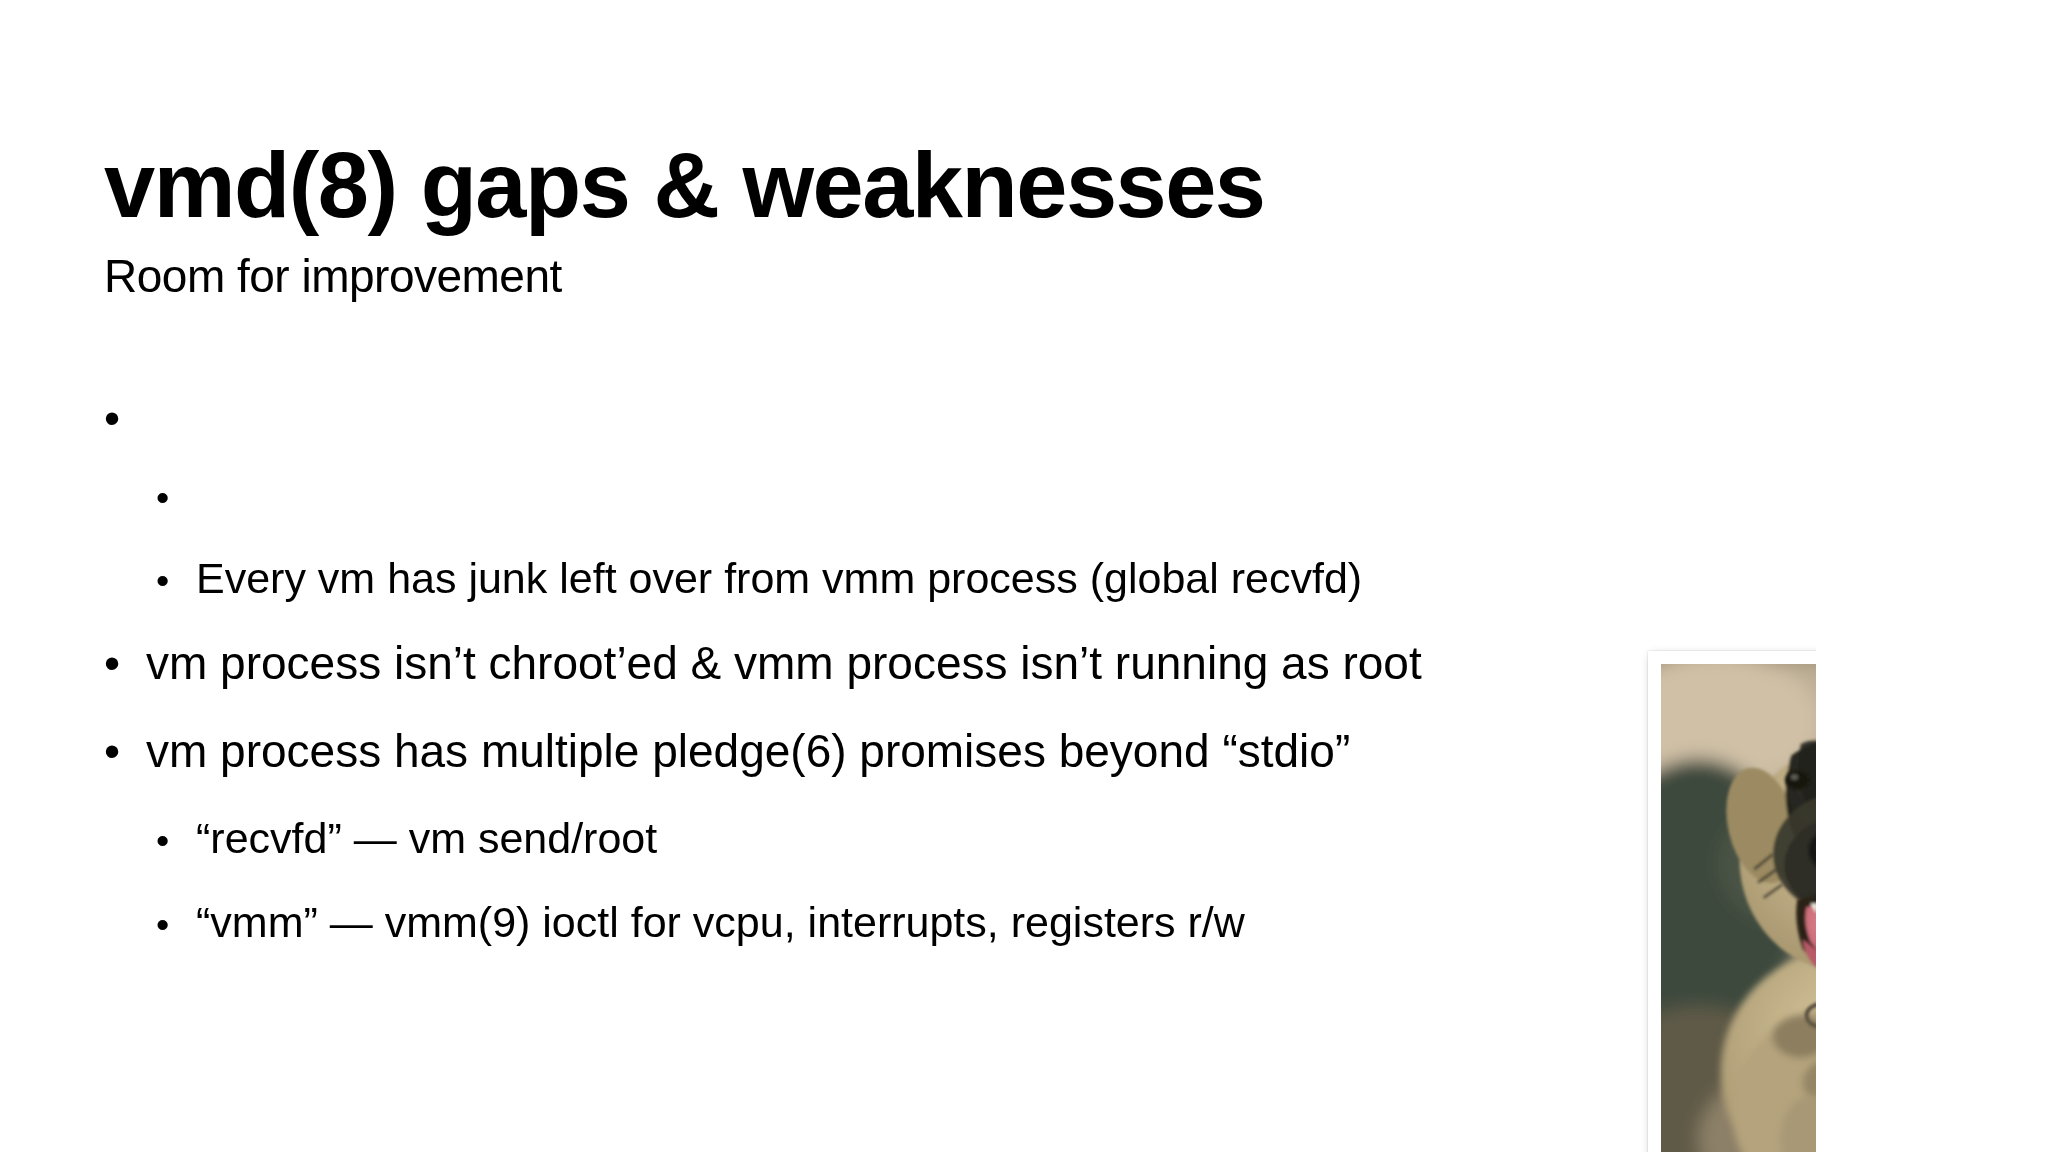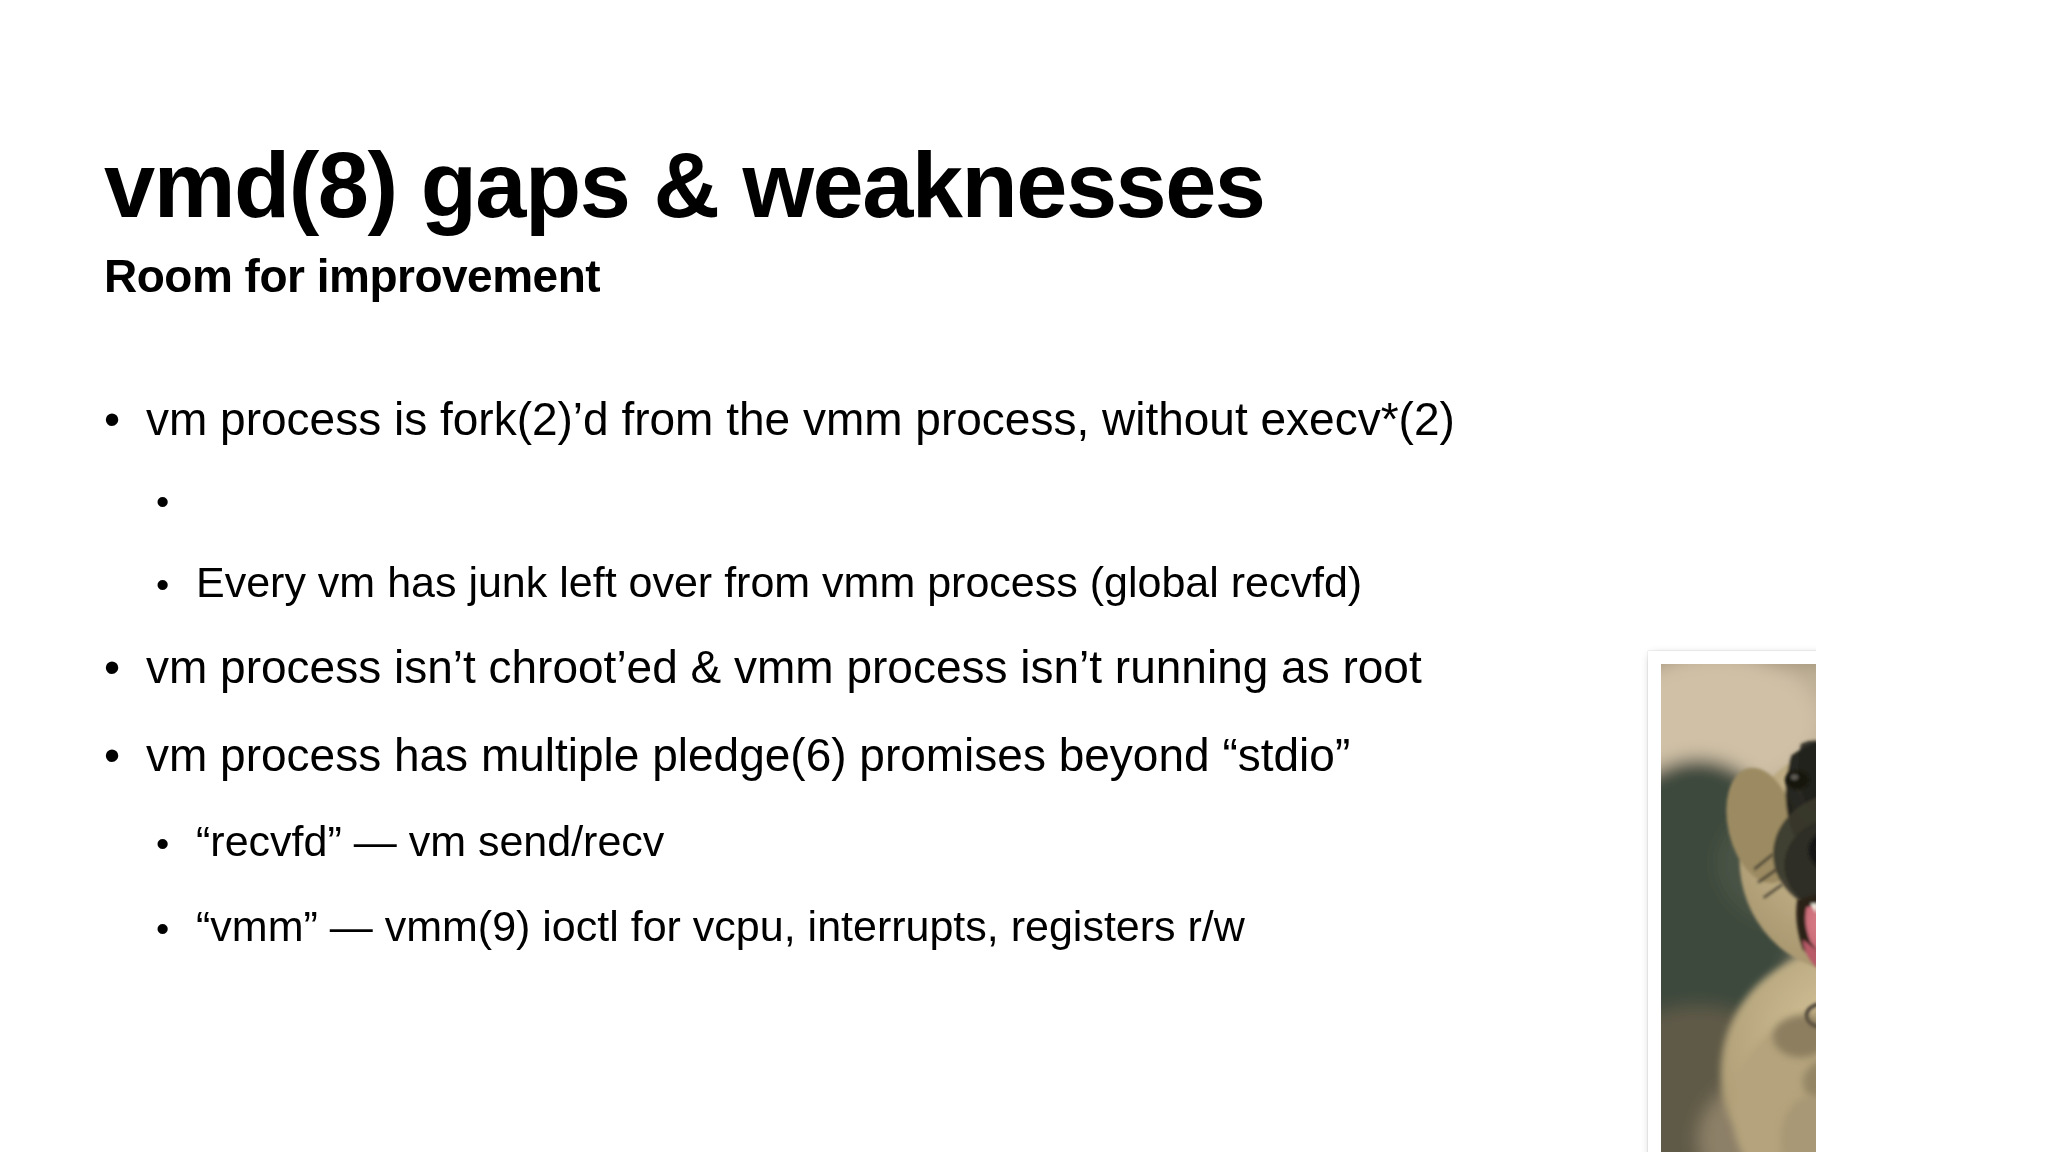--- a/index.html
+++ b/index.html
@@ -29,21 +29,21 @@
   #slide-title {
     font-size: 92px;
     font-weight: 700;
     line-height: 1.0;
     letter-spacing: -1.5px;
     margin: 0;
     white-space: nowrap;
   }
   #slide-subtitle {
     font-size: 46px;
-    font-weight: 700;
+    font-weight: 400;
     line-height: 1.0;
     letter-spacing: -0.5px;
     margin: 22px 0 0 0;
     white-space: nowrap;
   }
 
   
   #body-list {
     position: absolute;
     left: 104px;
@@ -110,40 +110,39 @@
 <div id="slide">
 
   <div id="title-block">
     <h1 id="slide-title">vmd(8) gaps &amp; weaknesses</h1>
     <h2 id="slide-subtitle">Room for improvement</h2>
   </div>
 
   <ul id="body-list">
       <li class="bullet-row level-1">
         <span class="bullet-marker">•</span>
-        <span class="bullet-text">vm process is fork(2)’d from the vmm process, without execv*(2)</span>
       </li>
       <li class="bullet-row level-2">
         <span class="bullet-marker">•</span>
       </li>
       <li class="bullet-row level-2">
         <span class="bullet-marker">•</span>
         <span class="bullet-text">Every vm has junk left over from vmm process (global recvfd)</span>
       </li>
       <li class="bullet-row level-1">
         <span class="bullet-marker">•</span>
         <span class="bullet-text">vm process isn’t chroot’ed &amp; vmm process isn’t running as root</span>
       </li>
       <li class="bullet-row level-1">
         <span class="bullet-marker">•</span>
         <span class="bullet-text">vm process has multiple pledge(6) promises beyond “stdio”</span>
       </li>
       <li class="bullet-row level-2">
         <span class="bullet-marker">•</span>
-        <span class="bullet-text">“recvfd” — vm send/recv</span>
+        <span class="bullet-text">“recvfd” — vm send/root</span>
       </li>
       <li class="bullet-row level-2">
         <span class="bullet-marker">•</span>
         <span class="bullet-text">“vmm” — vmm(9) ioctl for vcpu, interrupts, registers r/w</span>
       </li>
     </ul>
 
   <div id="photo-frame">
     <svg id="photo-canvas" viewBox="0 0 388 522" preserveAspectRatio="none">
       <defs>

